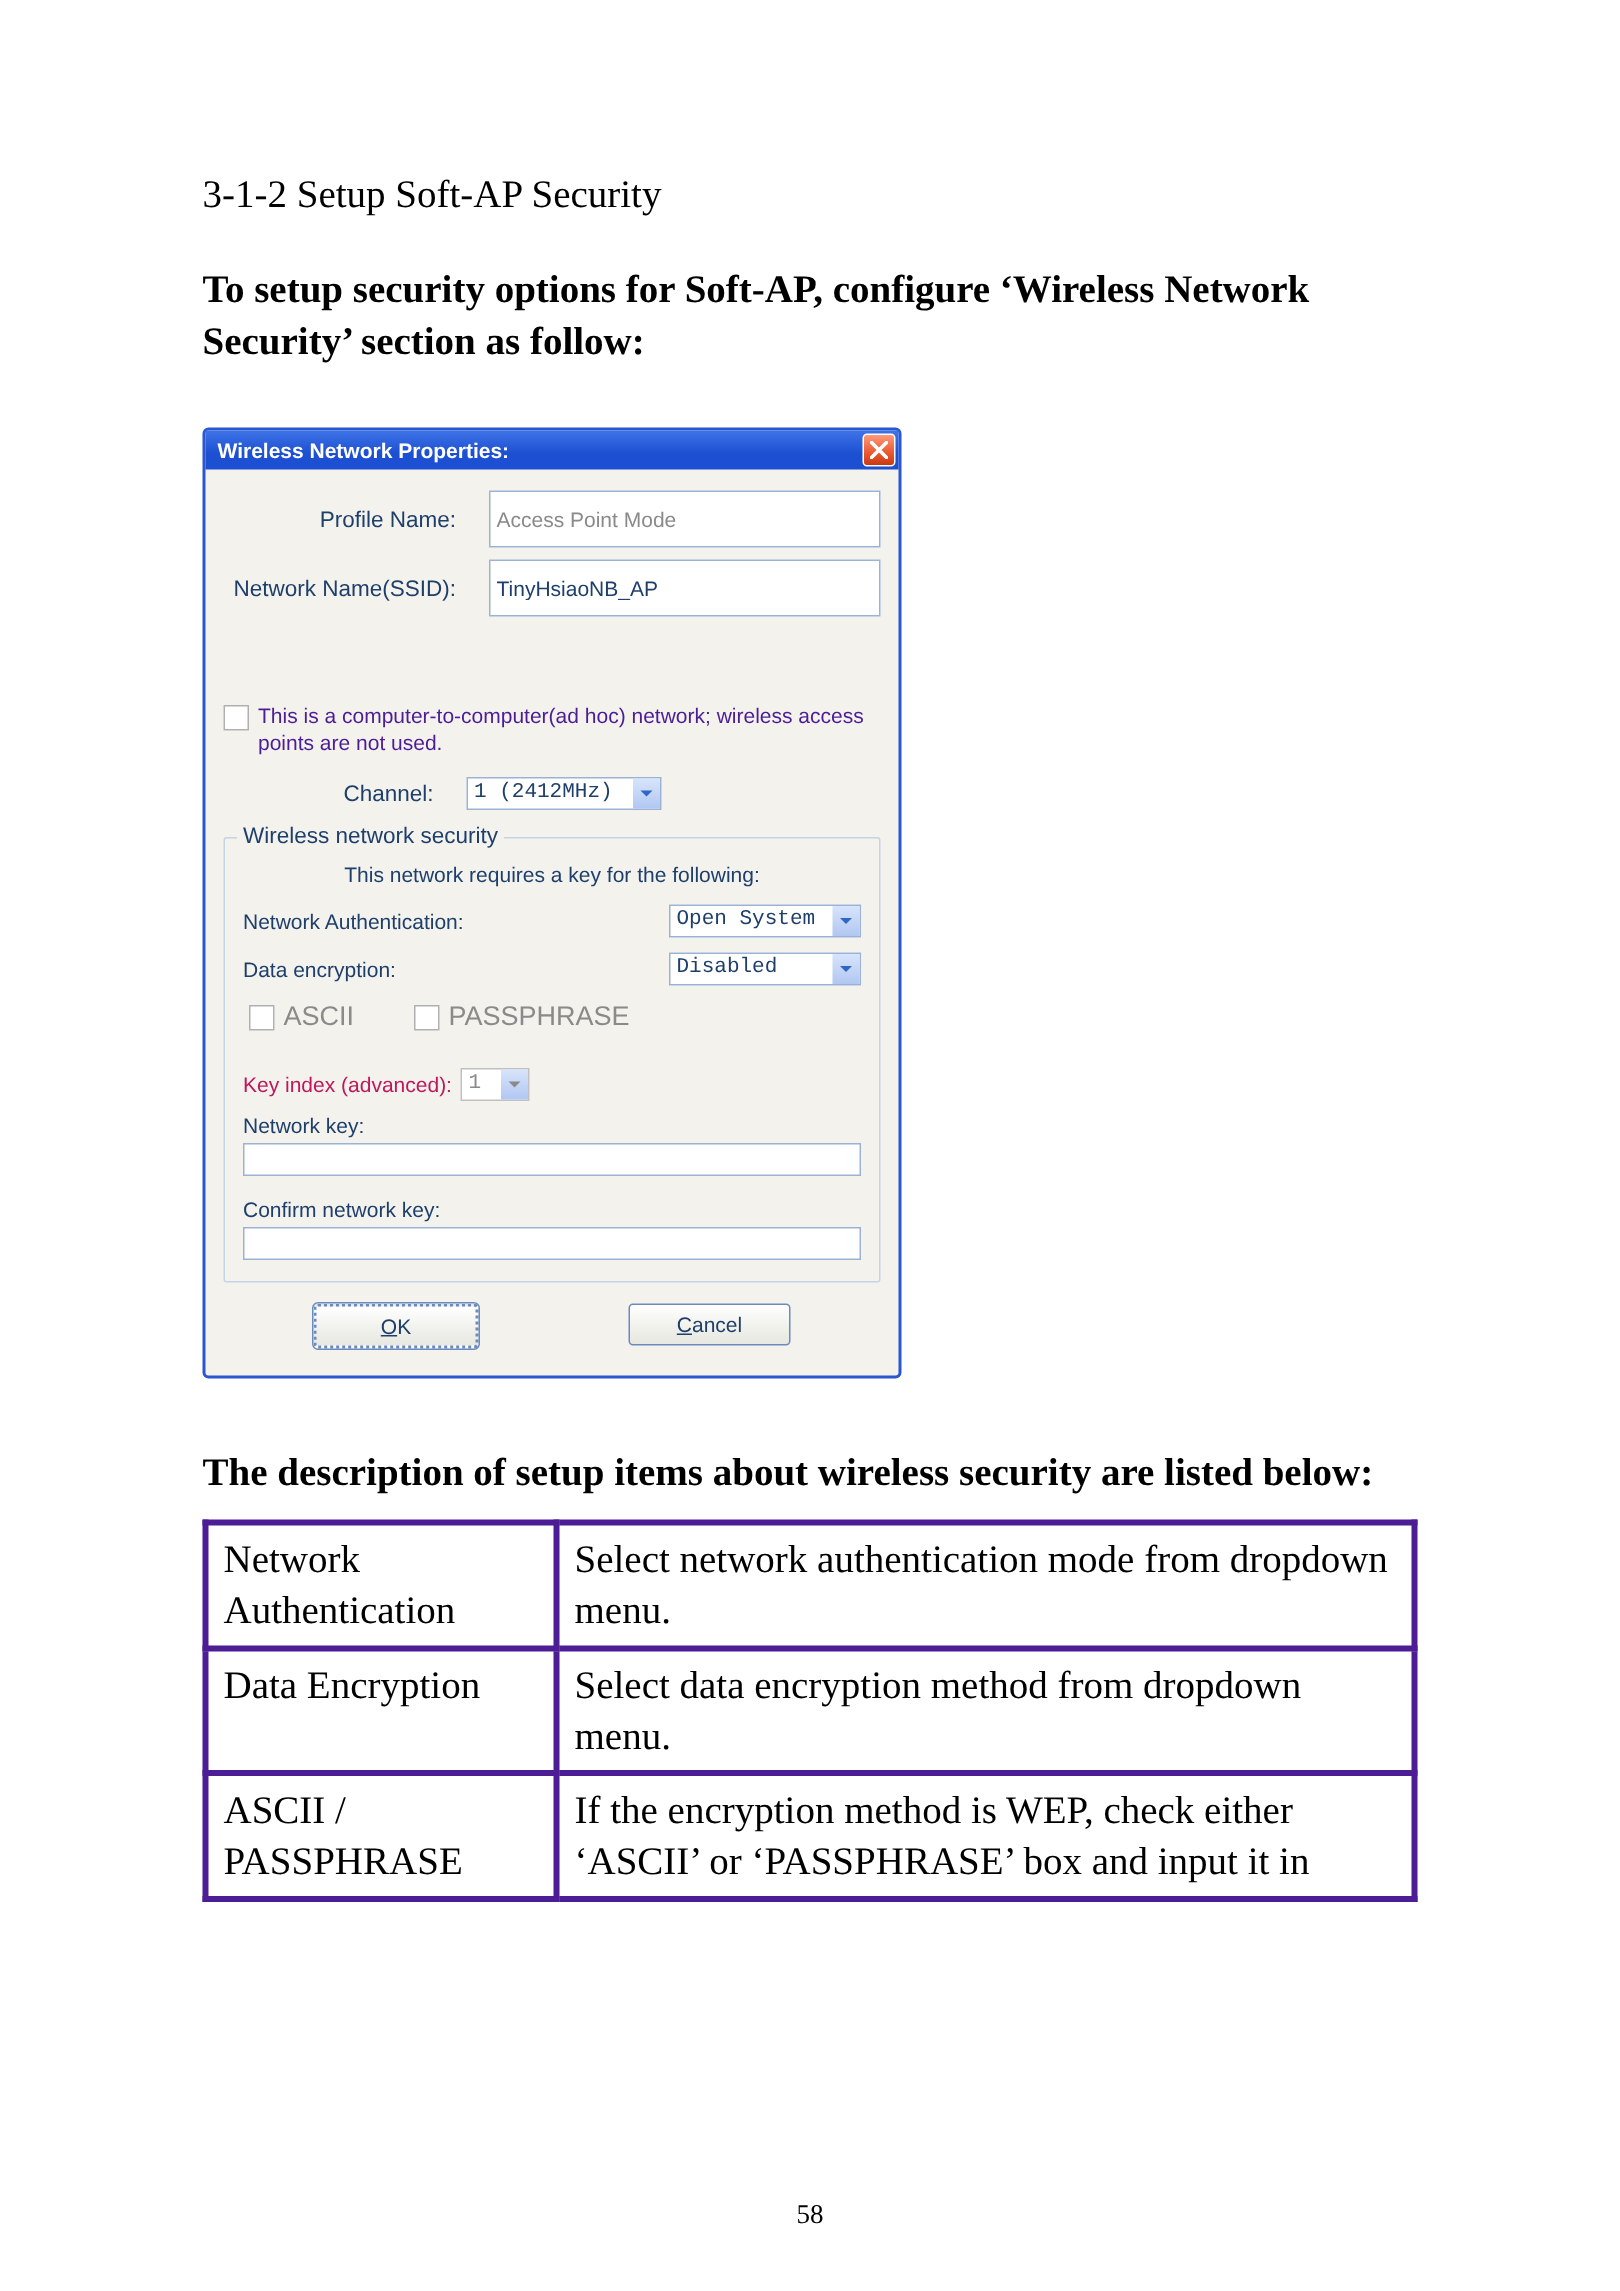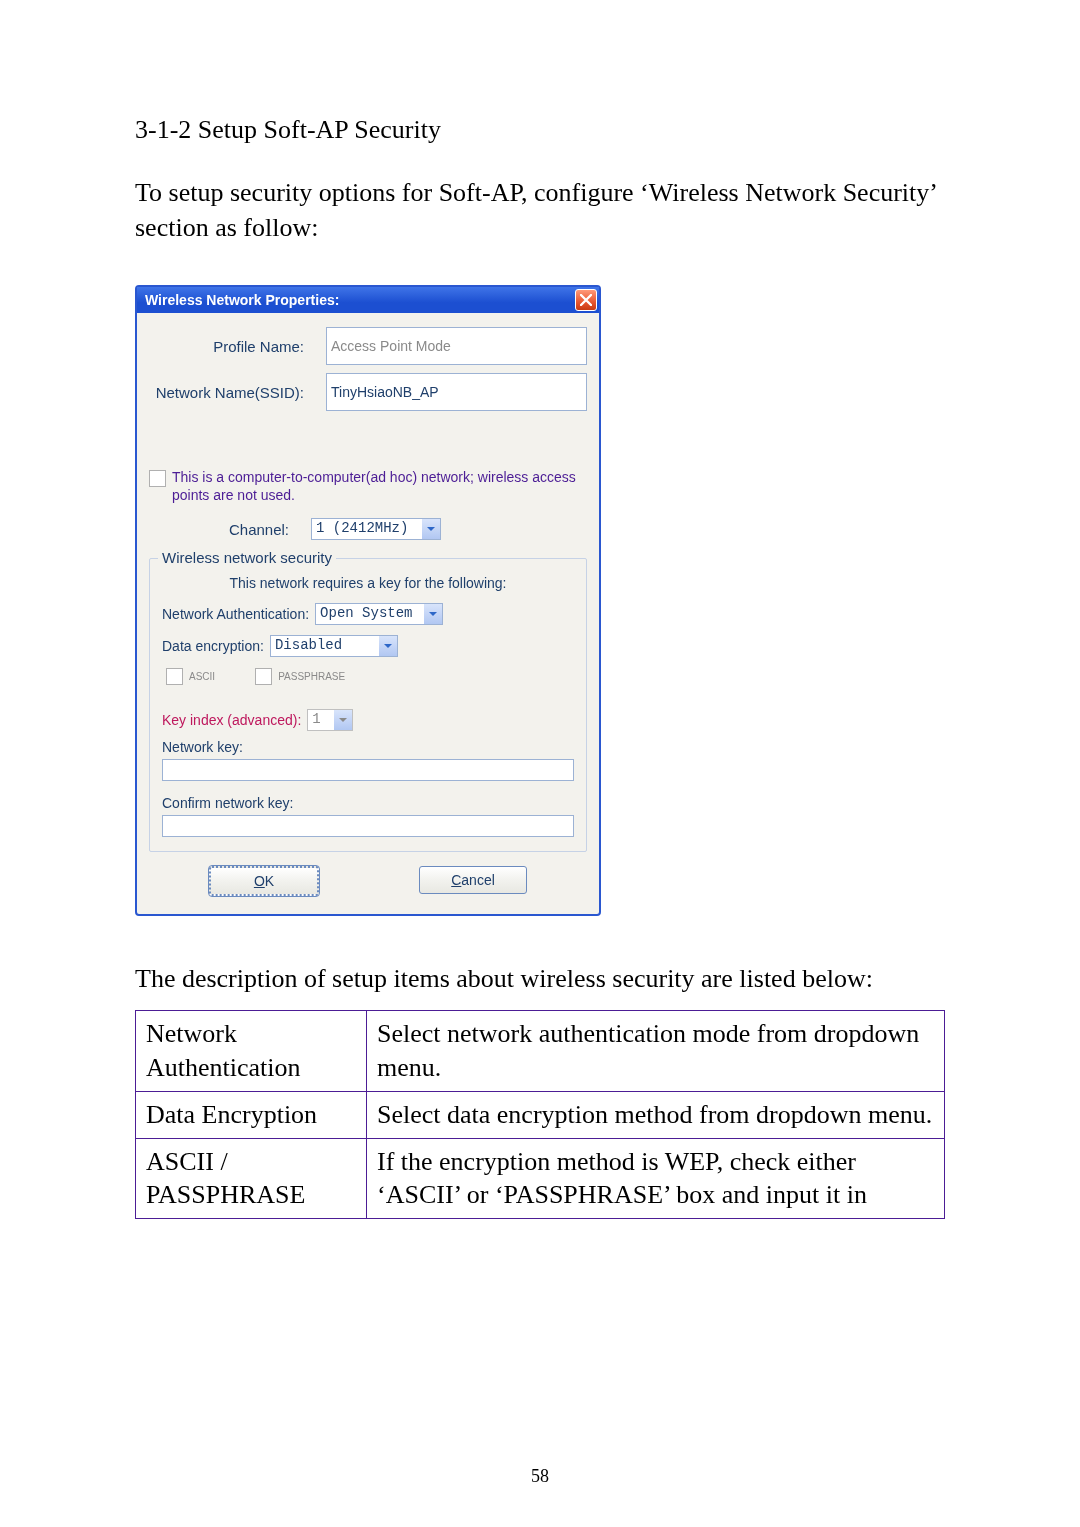--- a/index.html
+++ b/index.html
@@ -19,20 +19,21 @@
   }
   .section-heading {
     font-size: 26px;
     margin: 0 0 30px 0;
     font-weight: normal;
   }
   .body-text {
     font-size: 26px;
     line-height: 1.35;
     margin: 0 0 40px 0;
+    font-weight: bold;
   }
   .page-num {
     position: absolute;
     bottom: 40px;
     left: 0; right: 0;
     text-align: center;
     font-size: 18px;
   }
 
   
@@ -147,32 +148,32 @@
     background: #f3f2ed;
     padding: 0 4px;
     color: #1f3f6b;
     font-size: 15px;
   }
   .fs-text { margin: 6px 0 12px 0; color: #1f3f6b; font-size: 14px; text-align: center; }
 
   .auth-row {
     display: flex;
     align-items: center;
-    justify-content: flex-start;
+    justify-content: space-between;
     margin-bottom: 10px;
   }
   .auth-row .albl {
     padding-right: 6px;
     color: #1f3f6b;
     font-size: 14px;
   }
   .auth-row .sel-combo { width: 128px; }
 
   .radio-row { display: flex; gap: 40px; margin: 10px 0 24px 4px; }
-  .radio-item { display: flex; align-items: center; color: #8a8a8a; font-size: 10px; }
+  .radio-item { display: flex; align-items: center; color: #8a8a8a; font-size: 18px; }
 
   .keyidx-row { display: flex; align-items: center; margin-bottom: 8px; }
   .keyidx-row .klbl { margin-right: 6px; color: #be185d; font-size: 14px; }
   .key-combo { width: 46px; }
 
   .single-lbl { color: #1f3f6b; font-size: 14px; margin-bottom: 4px; }
   .longbox {
     width: 100%; height: 22px;
     border: 1px solid #9cb2d4; background:#fff;
     box-sizing: border-box;
@@ -202,21 +203,21 @@
 
   
   .desc-table {
     border-collapse: collapse;
     width: 100%;
     font-size: 26px;
     font-family: "Times New Roman", Times, serif;
     margin-top: 14px;
   }
   .desc-table td {
-    border: 1px solid #4c1d95;
+    border: 4px solid #4c1d95;
     padding: 6px 10px;
     vertical-align: top;
     line-height: 1.3;
   }
   .desc-table td.col1 { width: 210px; }
 </style>
 </head>
 <body>
 
 <div class="page">

